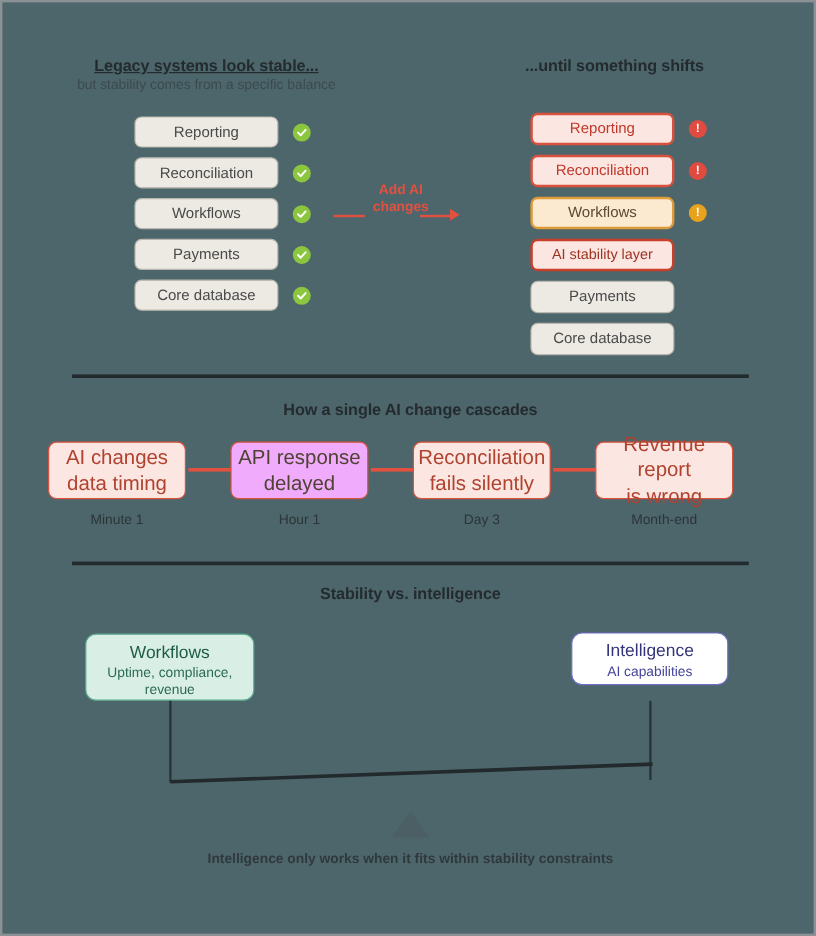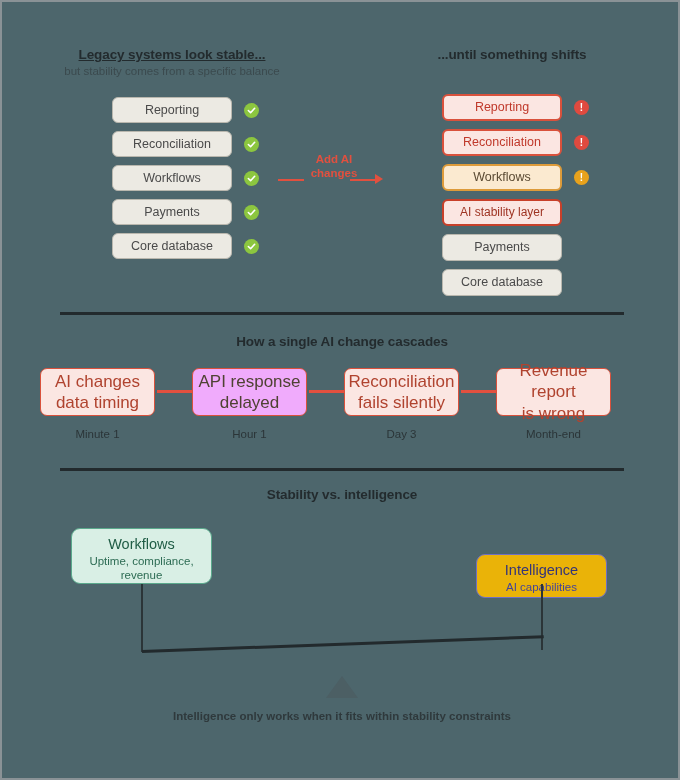--- a/index.html
+++ b/index.html
@@ -185,22 +185,22 @@
   }
   .pan-title { font-size: 14.5px; }
   .pan-sub { font-size: 11.5px; line-height: 1.25; margin-top: 2px; text-align: center; }
   #pan-stability {
     left: 69px; top: 6px; width: 141px; height: 56px;
     background: #d9efe5; border: 1.5px solid #5aa98c;
   }
   #pan-stability .pan-title { color: #1f5c45; }
   #pan-stability .pan-sub { color: #2c6b53; }
   #pan-intelligence {
-    left: 474px; top: 32px; width: 131px; height: 44px;
-    background: #eab308; border: 1.5px solid #6f6fc4;
+    left: 474px; top: 5px; width: 131px; height: 44px;
+    background: #ffffff; border: 1.5px solid #6f6fc4;
   }
   #pan-intelligence .pan-title { color: #34347a; }
   #pan-intelligence .pan-sub { color: #44449a; }
 
   .hanger { position: absolute; width: 2px; background: #2b3538; }
   #beam {
     position: absolute;
     left: 140px; top: 648px;
     width: 402px; height: 3px;
     background: #222a2d;

